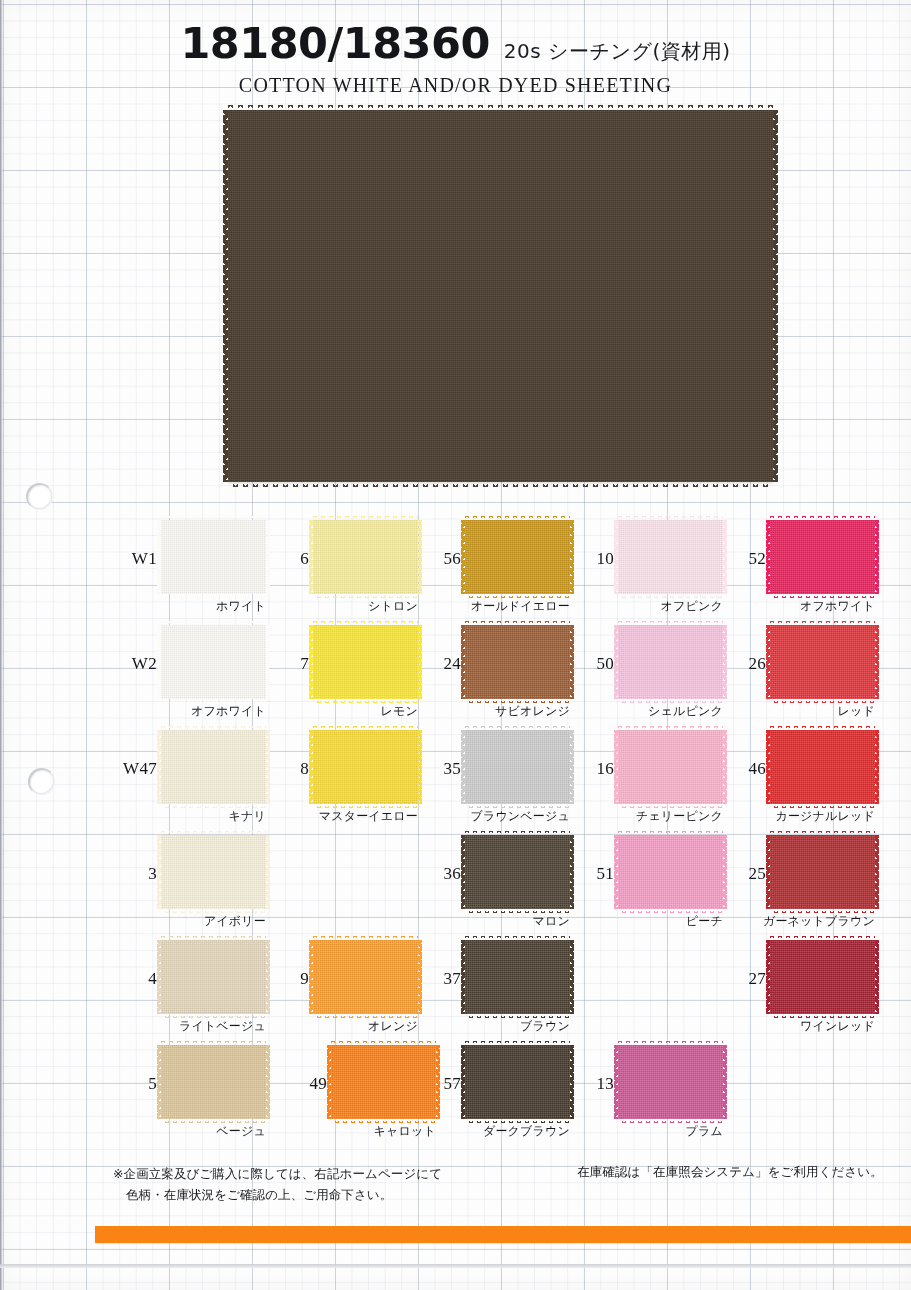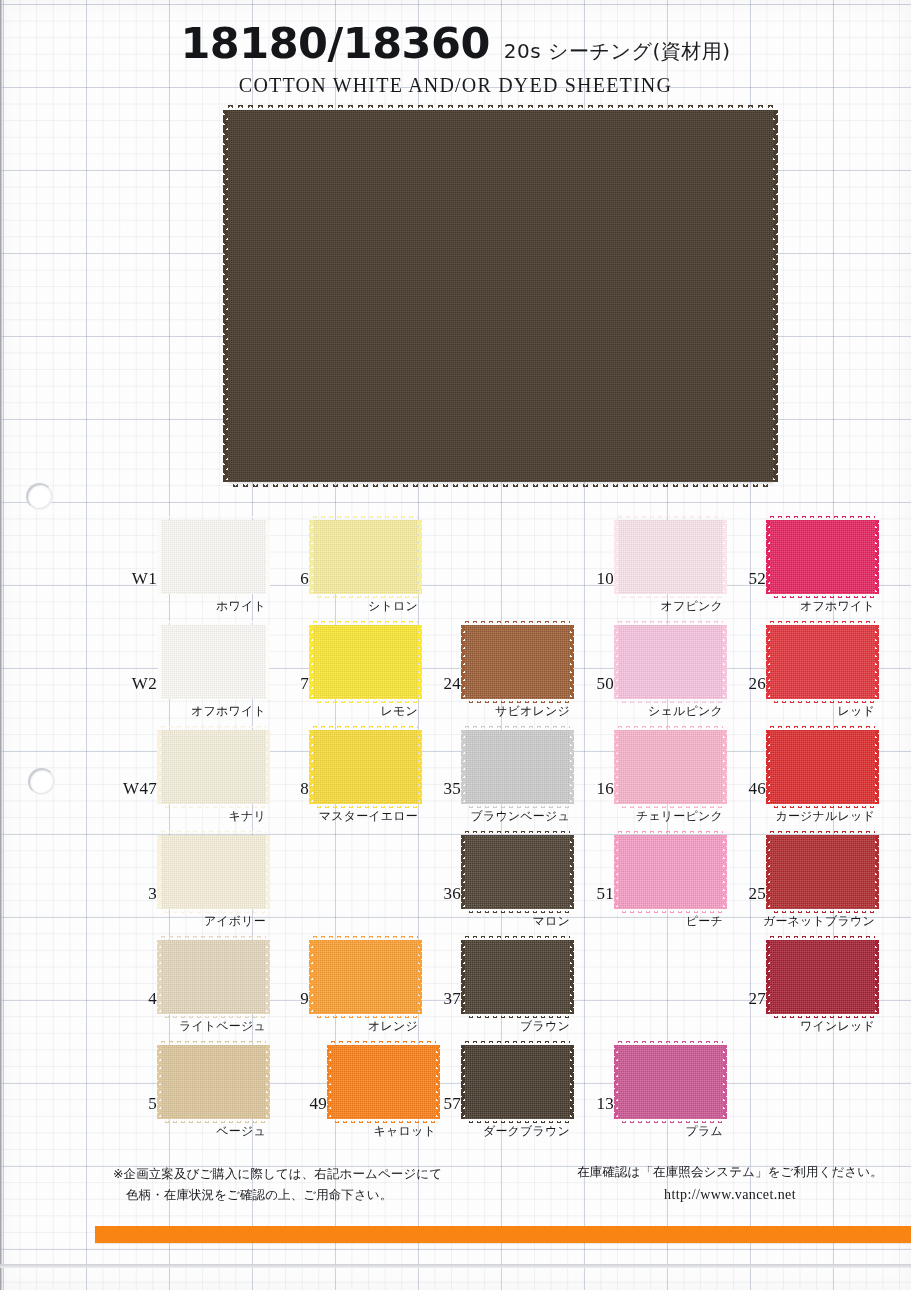--- a/index.html
+++ b/index.html
@@ -165,21 +165,20 @@
   .cell-code {
     position: absolute;
     left: 0;
     top: 33px;
     width: 44px;
     text-align: right;
     font-family: "Liberation Serif", serif;
     font-size: 17px;
     color: #16171b;
     letter-spacing: 0.3px;
-    margin-top: 20px;
   }
   .cell-swatch-wrap {
     position: absolute;
     left: 48px;
     top: 4px;
     width: 105px;
     height: 74px;
   }
   .cell-swatch {
     position: relative;
@@ -319,20 +318,33 @@
             <div class="cell-swatch" style="background: rgb(247, 237, 160);">
               <div class="cloth"></div>
               <div class="pink-top" style="background: linear-gradient(135deg, rgb(247, 237, 160) 25%, transparent 25%) 0px 0px / 8px 4px repeat-x, linear-gradient(225deg, rgb(247, 237, 160) 25%, transparent 25%) 4px 0px / 8px 4px repeat-x;"></div>
               <div class="pink-bottom" style="background: linear-gradient(-45deg, rgb(247, 237, 160) 25%, transparent 25%) 0px 0px / 8px 4px repeat-x, linear-gradient(45deg, rgb(247, 237, 160) 25%, transparent 25%) 4px 0px / 8px 4px repeat-x;"></div>
               <div class="pink-left" style="background: linear-gradient(45deg, transparent 50%, rgb(247, 237, 160) 50%) 0px 0px / 4px 8px repeat-y, linear-gradient(135deg, rgb(247, 237, 160) 50%, transparent 50%) 0px 4px / 4px 8px repeat-y;"></div>
               <div class="pink-right" style="background: linear-gradient(-45deg, transparent 50%, rgb(247, 237, 160) 50%) 0px 0px / 4px 8px repeat-y, linear-gradient(-135deg, rgb(247, 237, 160) 50%, transparent 50%) 0px 4px / 4px 8px repeat-y;"></div>
             </div>
           </div>
           <div class="cell-name">シトロン</div>
         </div>
+        <div class="cell" style="left: 417px;">
+          <div class="cell-code">56</div>
+          <div class="cell-swatch-wrap">
+            <div class="cell-swatch" style="background: rgb(203, 153, 31);">
+              <div class="cloth"></div>
+              <div class="pink-top" style="background: linear-gradient(135deg, rgb(203, 153, 31) 25%, transparent 25%) 0px 0px / 8px 4px repeat-x, linear-gradient(225deg, rgb(203, 153, 31) 25%, transparent 25%) 4px 0px / 8px 4px repeat-x;"></div>
+              <div class="pink-bottom" style="background: linear-gradient(-45deg, rgb(203, 153, 31) 25%, transparent 25%) 0px 0px / 8px 4px repeat-x, linear-gradient(45deg, rgb(203, 153, 31) 25%, transparent 25%) 4px 0px / 8px 4px repeat-x;"></div>
+              <div class="pink-left" style="background: linear-gradient(45deg, transparent 50%, rgb(203, 153, 31) 50%) 0px 0px / 4px 8px repeat-y, linear-gradient(135deg, rgb(203, 153, 31) 50%, transparent 50%) 0px 4px / 4px 8px repeat-y;"></div>
+              <div class="pink-right" style="background: linear-gradient(-45deg, transparent 50%, rgb(203, 153, 31) 50%) 0px 0px / 4px 8px repeat-y, linear-gradient(-135deg, rgb(203, 153, 31) 50%, transparent 50%) 0px 4px / 4px 8px repeat-y;"></div>
+            </div>
+          </div>
+          <div class="cell-name">オールドイエロー</div>
+        </div>
         <div class="cell" style="left: 570px;">
           <div class="cell-code">10</div>
           <div class="cell-swatch-wrap">
             <div class="cell-swatch" style="background: rgb(251, 227, 236);">
               <div class="cloth"></div>
               <div class="pink-top" style="background: linear-gradient(135deg, rgb(251, 227, 236) 25%, transparent 25%) 0px 0px / 8px 4px repeat-x, linear-gradient(225deg, rgb(251, 227, 236) 25%, transparent 25%) 4px 0px / 8px 4px repeat-x;"></div>
               <div class="pink-bottom" style="background: linear-gradient(-45deg, rgb(251, 227, 236) 25%, transparent 25%) 0px 0px / 8px 4px repeat-x, linear-gradient(45deg, rgb(251, 227, 236) 25%, transparent 25%) 4px 0px / 8px 4px repeat-x;"></div>
               <div class="pink-left" style="background: linear-gradient(45deg, transparent 50%, rgb(251, 227, 236) 50%) 0px 0px / 4px 8px repeat-y, linear-gradient(135deg, rgb(251, 227, 236) 50%, transparent 50%) 0px 4px / 4px 8px repeat-y;"></div>
               <div class="pink-right" style="background: linear-gradient(-45deg, transparent 50%, rgb(251, 227, 236) 50%) 0px 0px / 4px 8px repeat-y, linear-gradient(-135deg, rgb(251, 227, 236) 50%, transparent 50%) 0px 4px / 4px 8px repeat-y;"></div>
             </div>
@@ -651,19 +663,18 @@
       </div>
     </div>
 
   <div class="footer">
     <div class="note-left">
       <span>※企画立案及びご購入に際しては、右記ホームページにて</span>
       <span class="l2">色柄・在庫状況をご確認の上、ご用命下さい。</span>
     </div>
     <div class="note-right">
       <span>在庫確認は「在庫照会システム」をご利用ください。</span>
-      <span class="note-url">http://www.vancet.net</span>
     </div>
   </div>
 
   <div class="orange-bar" id="orange-bar" style="background: rgb(249, 132, 20);"></div>
 
 </div>
 
 </body></html>

